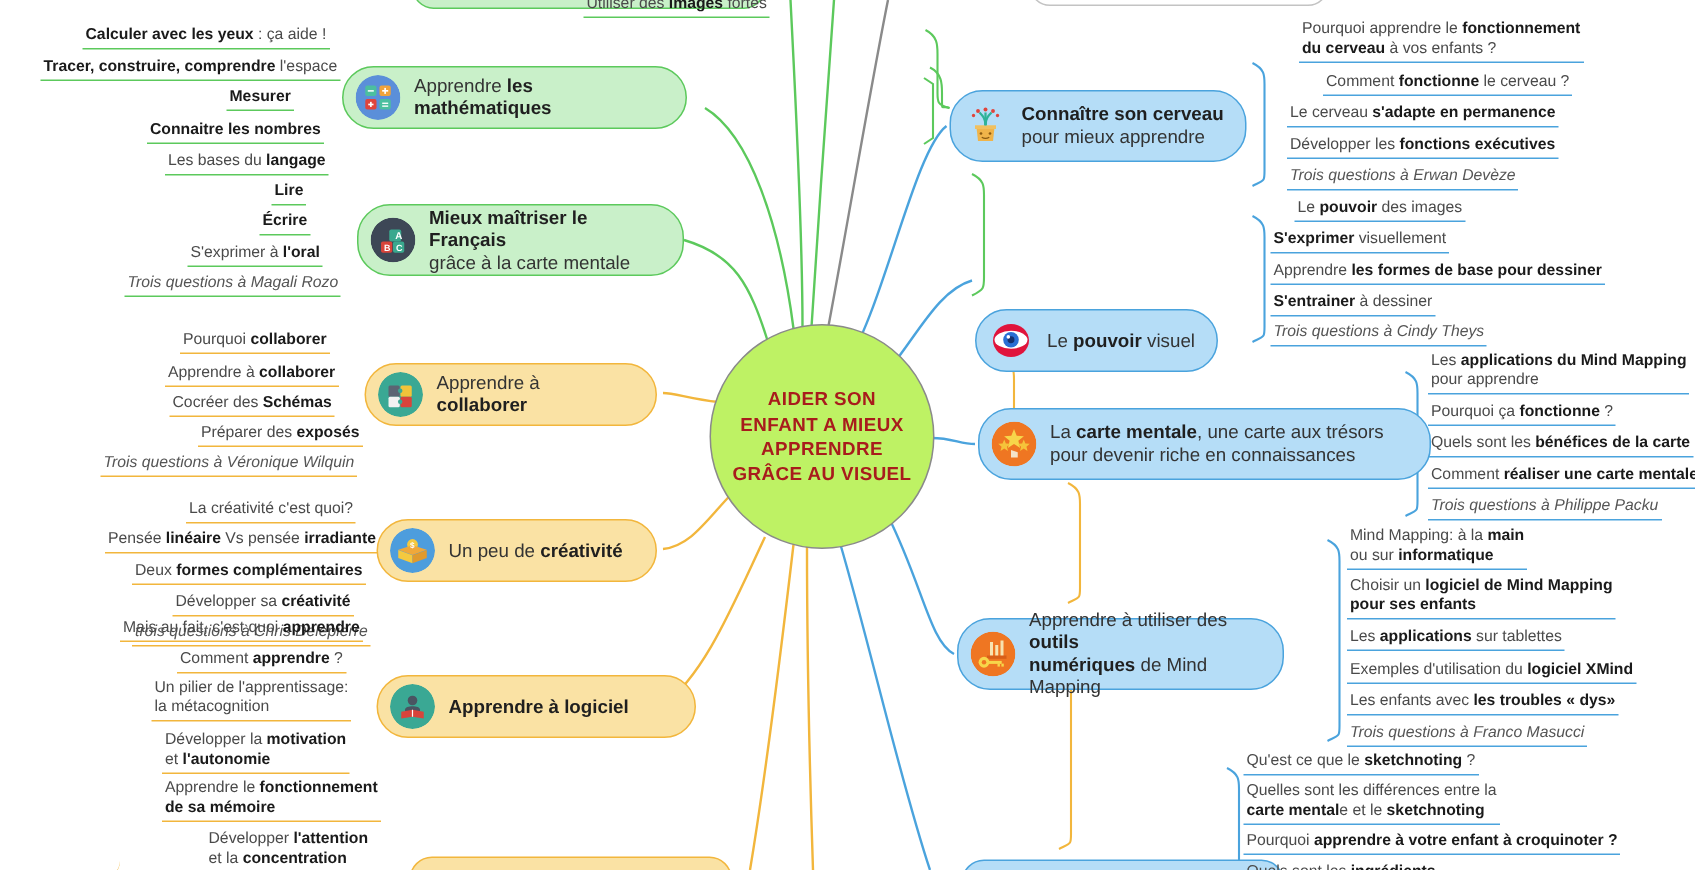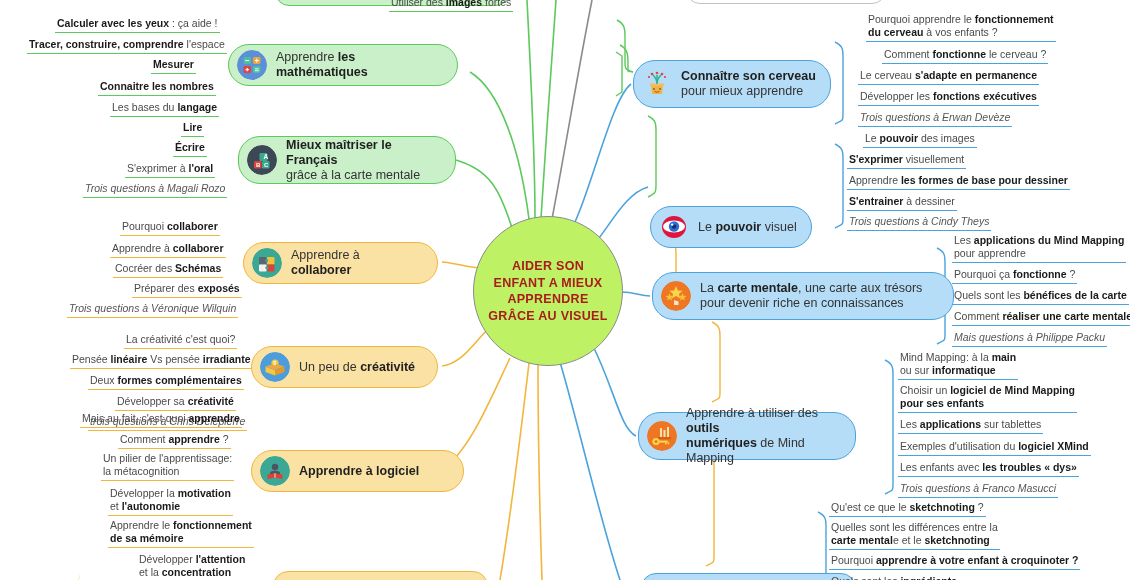--- a/index.html
+++ b/index.html
@@ -326,21 +326,21 @@
         <polygon points="21.5,12 22.6,14.7 25.5,14.9 23.3,16.8 24,19.6 21.5,18 19,19.6 19.7,16.8 17.5,14.9 20.4,14.7" fill="#f5c33a"></polygon>
         <path d="M13 19 L13 24 L17.5 24 L17.5 20.5 Z" fill="#f4e3c8"></path>
       </svg>
     </span>
     <span class="labelwrap">La <b>carte mentale</b>, une carte aux trésors<br>pour devenir riche en connaissances</span>
   </div>
   <div class="sub b two" style="left:952px; top:234px;">Les <b>applications du Mind Mapping</b><br>pour apprendre</div>
   <div class="sub b" style="left:952px; top:268px;text-align:right;">Pourquoi ça <b>fonctionne</b> ?</div>
   <div class="sub b" style="left:952px; top:289px;">Quels sont les <b>bénéfices de la carte</b></div>
   <div class="sub b" style="left:952px; top:310px;">Comment <b>réaliser une carte mentale</b></div>
-  <div class="sub b italic" style="left:952px; top:331px;">Mais questions à Philippe Packu</div>
+  <div class="sub b italic" style="left:952px; top:331px;">Trois questions à Philippe Packu</div>
 
   <div class="pill blue" style="left:638px; top:412px; width:218px; height:48px;">
     <span class="icon-disc">
       <svg viewBox="0 0 30 30" width="30" height="30">
         <circle cx="15" cy="15" r="15" fill="#ef7622"></circle>
         <rect x="13" y="7" width="2" height="10" fill="#f7e3b0"></rect>
         <rect x="16.5" y="9" width="2" height="8" fill="#f7e3b0"></rect>
         <rect x="20" y="6" width="2" height="11" fill="#f7e3b0"></rect>
         <rect x="11" y="16" width="13" height="2.2" fill="#d85f18"></rect>
         <circle cx="9" cy="20.5" r="3.6" fill="#f7d64a"></circle>

